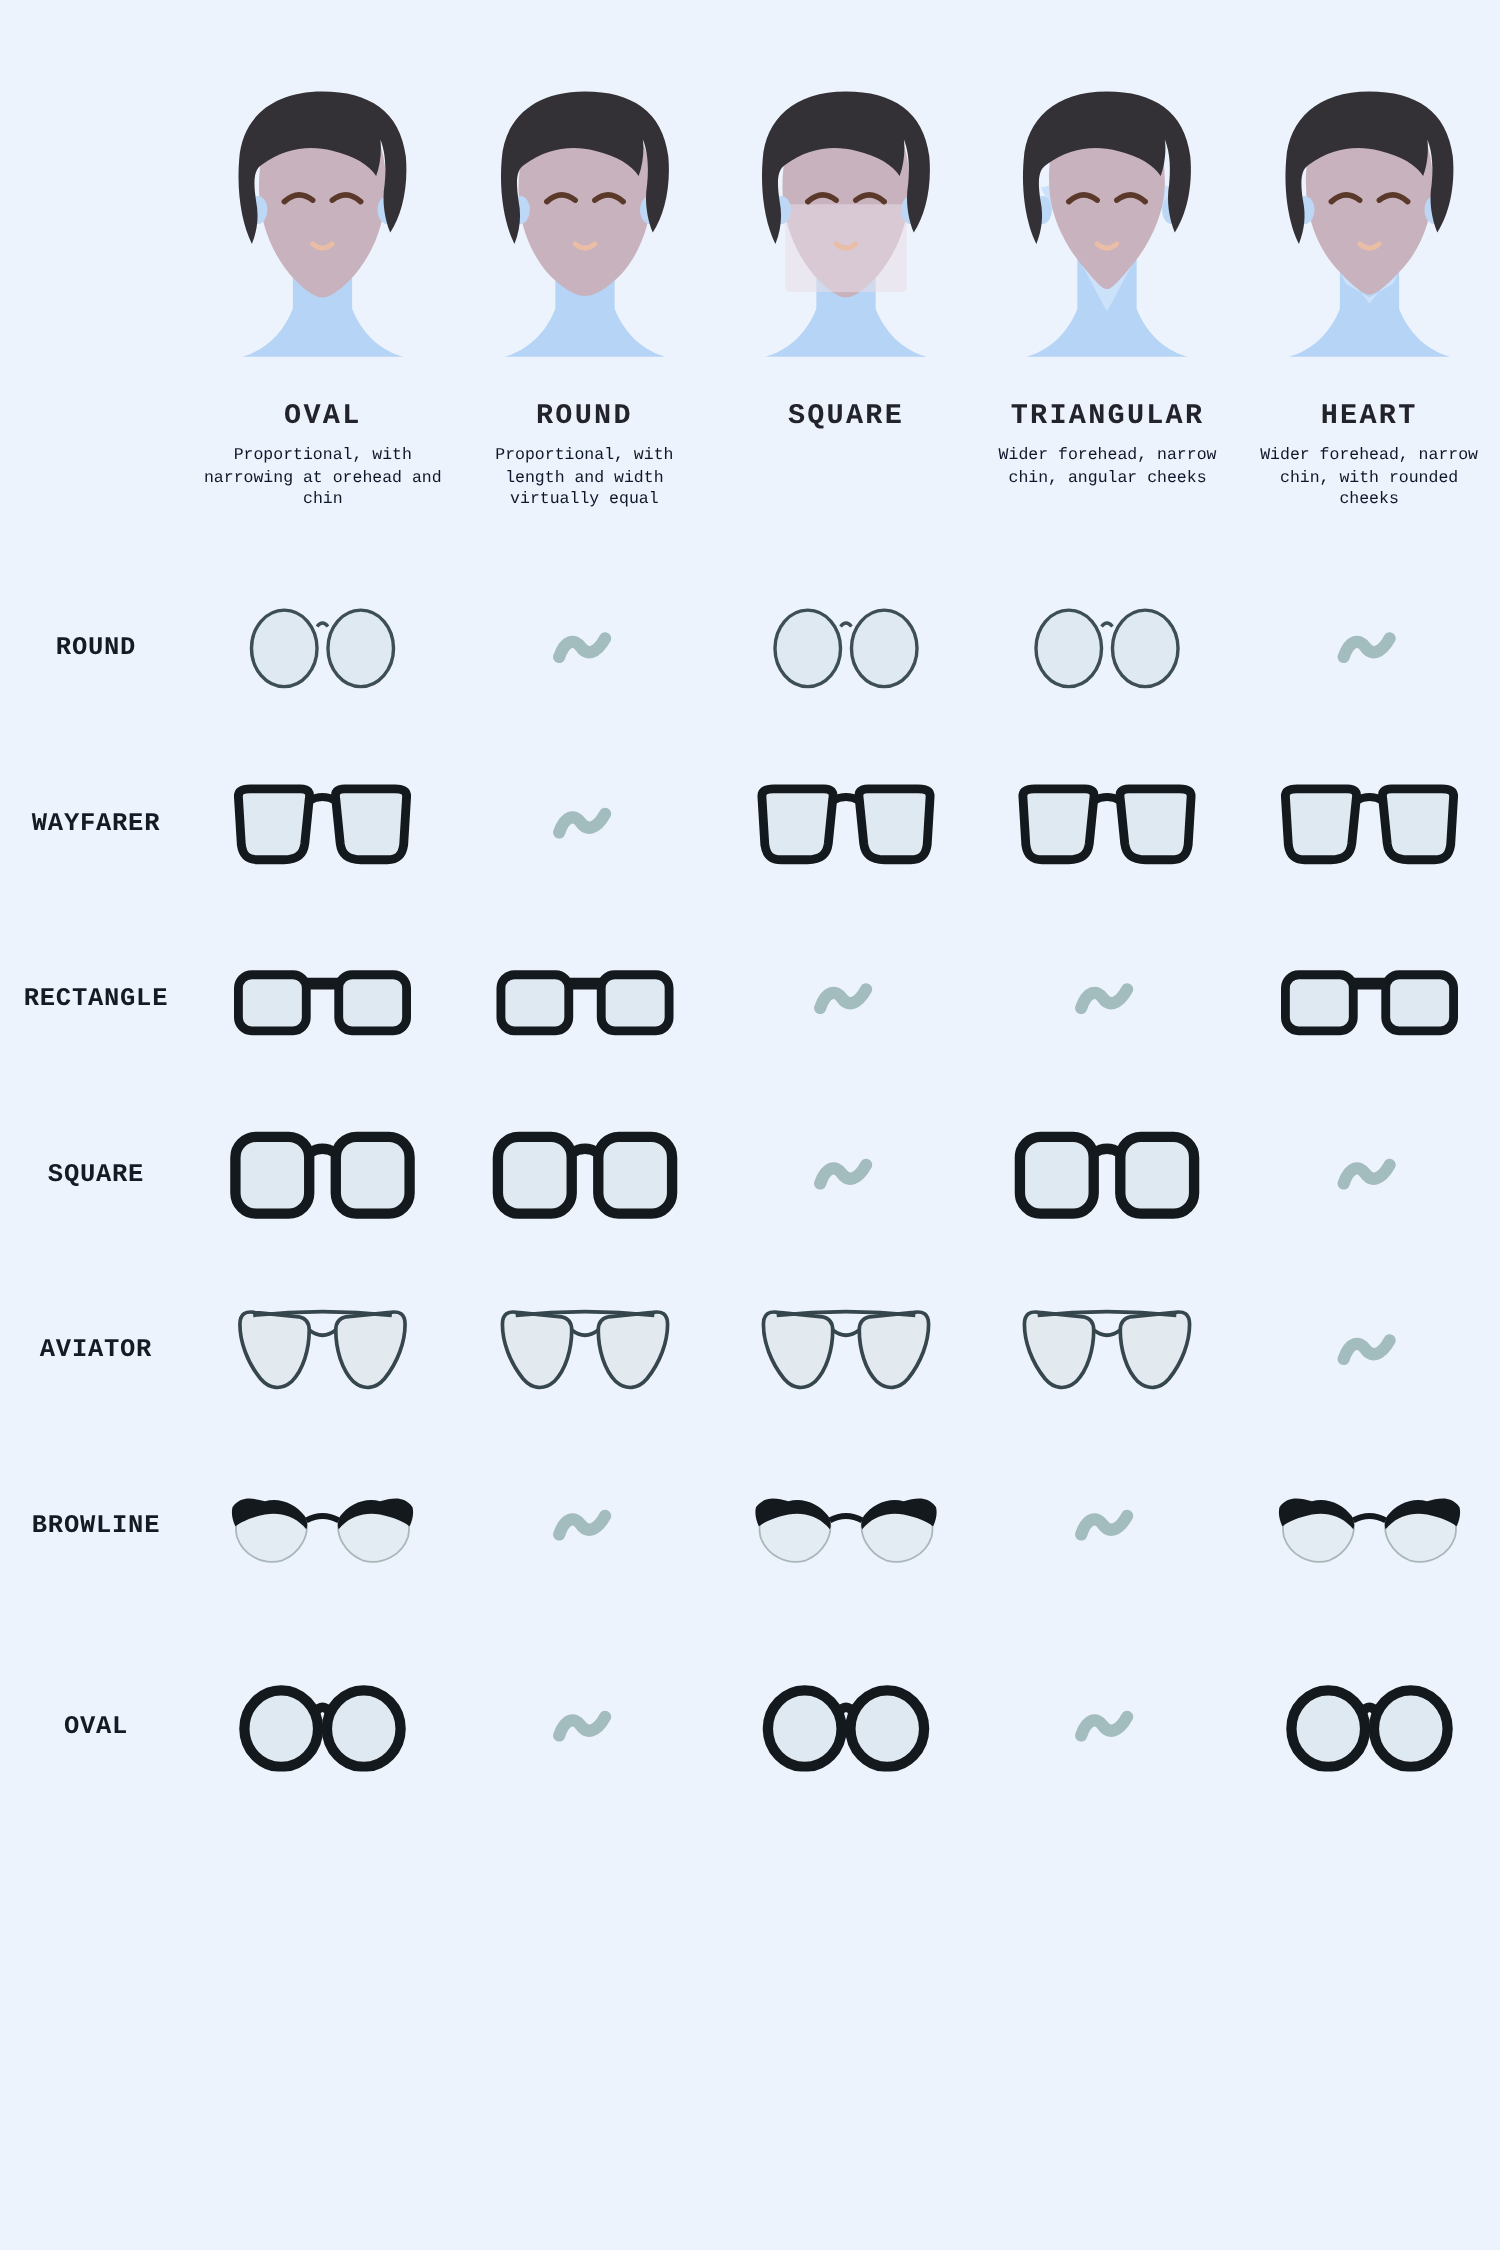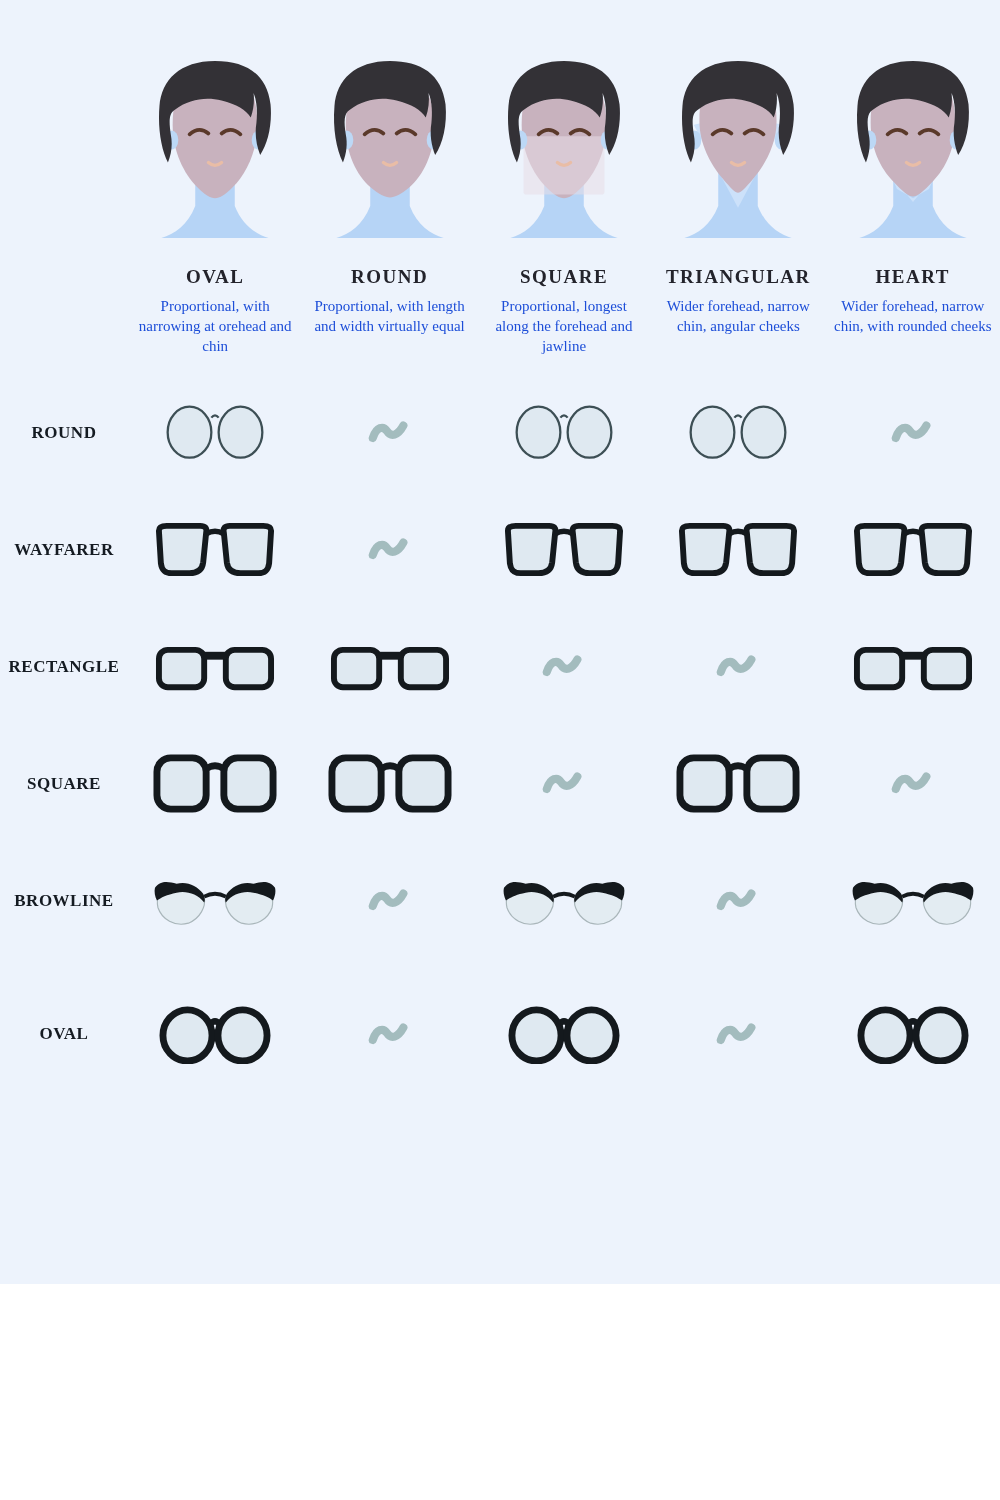--- a/index.html
+++ b/index.html
@@ -1,38 +1,38 @@
 <!DOCTYPE html>
 <html><head>
 <meta charset="utf-8">
 <style>
   html,body{margin:0;padding:0;}
   .page{
     position:relative;
-    width:1000px;height:1284px;
+    width:1000px;height:1500px;
     background:#edf3fc;
-    font-family:Liberation Serif, serif;
+    font-family:Liberation Mono, monospace;
     overflow:hidden;
   }
   .header-grid{
     display:grid;
     grid-template-columns:128px repeat(5,174.4px);
     padding-top:56px;
   }
   .face-col{
     display:flex;flex-direction:column;align-items:center;text-align:center;
   }
   .face-svg{width:160px;height:200px;display:block;}
   .face-label{
     margin-top:10px;
     font-size:19px;font-weight:bold;letter-spacing:1.5px;color:#23232b;
   }
   .face-desc{
     margin-top:9px;
-    font-size:15px;line-height:1.32;color:#1d4ed8;
+    font-size:11px;line-height:1.32;color:#0f172a;
     max-width:160px;
   }
   .rows{position:absolute;top:374px;left:0;right:0;}
   .g-row{
     display:grid;
     grid-template-columns:128px repeat(5,174.4px);
     height:117px;
     align-items:center;
   }
   .g-row.last{height:150px;}
@@ -159,21 +159,20 @@
 
     <div class="face-col">
       <svg class="face-svg" viewBox="0 0 170 210">
         <use href="#p-neck"></use>
           <use href="#p-face-oval"></use>
           <use href="#p-square-jaw"></use>
           <use href="#p-features"></use>
           <use href="#p-hair"></use>
       </svg>
       <div class="face-label">SQUARE</div>
-      <div class="face-desc">Proportional, longest along the forehead and jawline</div>
     </div>
 
     <div class="face-col">
       <svg class="face-svg" viewBox="0 0 170 210">
         <use href="#p-neck"></use>
           <use href="#p-tri-blue"></use>
           <use href="#p-face-tri"></use>
           <use href="#p-features"></use>
           <use href="#p-hair"></use>
       </svg>
@@ -285,20 +284,44 @@
             <svg class="glasses square-glasses" viewBox="0 0 126 62">
               <use href="#sym-square-glasses"></use>
             </svg>
           </div><div class="cell">
             <svg class="tilde" viewBox="0 0 46 34">
               <use href="#sym-tilde"></use>
             </svg>
           </div></div>
     </div>
     <div class="g-row">
+      <div class="row-label">AVIATOR</div>
+      <div class="cells-wrap" style="display:contents"><div class="cell">
+            <svg class="glasses aviator-glasses" viewBox="0 0 120 62">
+              <use href="#sym-aviator-glasses"></use>
+            </svg>
+          </div><div class="cell">
+            <svg class="glasses aviator-glasses" viewBox="0 0 120 62">
+              <use href="#sym-aviator-glasses"></use>
+            </svg>
+          </div><div class="cell">
+            <svg class="glasses aviator-glasses" viewBox="0 0 120 62">
+              <use href="#sym-aviator-glasses"></use>
+            </svg>
+          </div><div class="cell">
+            <svg class="glasses aviator-glasses" viewBox="0 0 120 62">
+              <use href="#sym-aviator-glasses"></use>
+            </svg>
+          </div><div class="cell">
+            <svg class="tilde" viewBox="0 0 46 34">
+              <use href="#sym-tilde"></use>
+            </svg>
+          </div></div>
+    </div>
+    <div class="g-row">
       <div class="row-label">BROWLINE</div>
       <div class="cells-wrap" style="display:contents"><div class="cell">
             <svg class="glasses browline-glasses" viewBox="0 0 126 56">
               <use href="#sym-browline-glasses"></use>
             </svg>
           </div><div class="cell">
             <svg class="tilde" viewBox="0 0 46 34">
               <use href="#sym-tilde"></use>
             </svg>
           </div><div class="cell">

